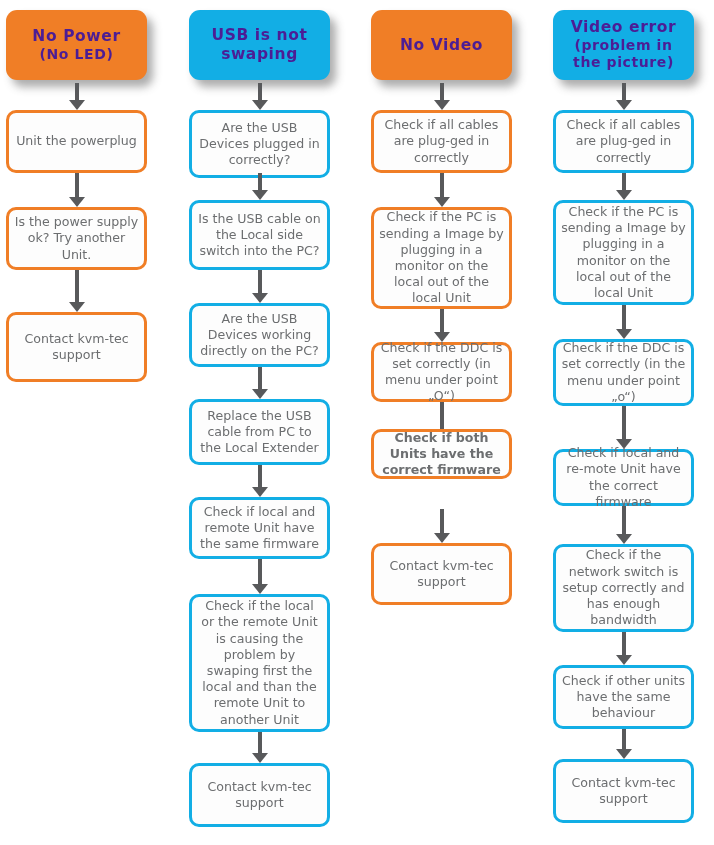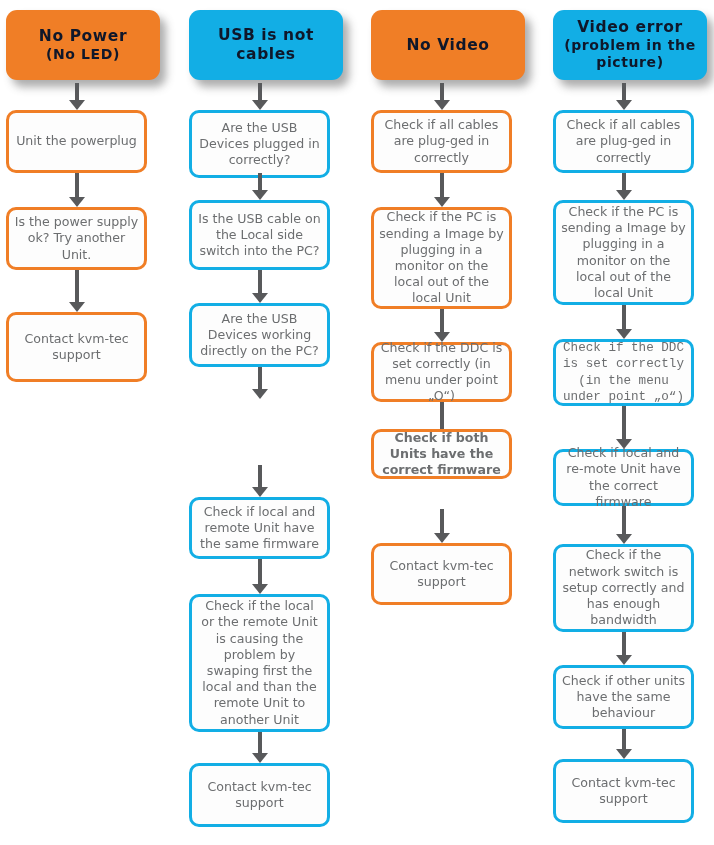--- a/index.html
+++ b/index.html
@@ -13,28 +13,28 @@
     height: 845px;
     background: #ffffff;
     font-family: "DejaVu Sans", sans-serif;
     overflow: hidden;
   }
 
   
   .header-card {
     position: absolute;
     left: 0;
-    width: 154px;
+    width: 141px;
     box-sizing: border-box;
     border-radius: 11px;
     display: flex;
     align-items: center;
     justify-content: center;
     text-align: center;
-    color: #0f172a;
+    color: #4c1d95;
     font-weight: bold;
     letter-spacing: 0.6px;
     line-height: 1.22;
     box-shadow: 6px 7px 9px rgba(60,60,60,0.42);
     padding: 4px 6px;
   }
   .header-card.orange { background: #F07E26; }
   .header-card.blue   { background: #12AEE5; }
   .header-card .h-main { font-size: 15.5px; display: block; }
   .header-card .h-sub  { font-size: 14px; display: block; font-weight: bold; }
@@ -107,21 +107,21 @@
     </div>
     <div class="arrow" style="left: 68.5px; top: 270px; height: 42px;">
       <div class="shaft" style="height: 33px;"></div>
       <div class="head" style="top: 32px;"></div>
     </div>
     <div class="step" style="left: 6px; top: 312px; height: 70px;">
       <span>Contact kvm-tec support</span>
     </div>
     <div class="header-card blue" style="left: 189px; top: 10px; height: 70px;">
       <div>
-        <span class="h-main">USB is not cables</span>
+        <span class="h-main">USB is not swaping</span>
       </div>
     </div>
     <div class="arrow" style="left: 251.5px; top: 83px; height: 27px;">
       <div class="shaft" style="height: 18px;"></div>
       <div class="head" style="top: 17px;"></div>
     </div>
     <div class="step blue" style="left: 189px; top: 110px; height: 68px;">
       <span>Are the USB Devices plugged in correctly?</span>
     </div>
     <div class="arrow" style="left: 251.5px; top: 173px; height: 27px;">
@@ -135,20 +135,23 @@
       <div class="shaft" style="height: 24px;"></div>
       <div class="head" style="top: 23px;"></div>
     </div>
     <div class="step blue" style="left: 189px; top: 303px; height: 64px;">
       <span>Are the USB Devices working directly on the PC?</span>
     </div>
     <div class="arrow" style="left: 251.5px; top: 367px; height: 32px;">
       <div class="shaft" style="height: 23px;"></div>
       <div class="head" style="top: 22px;"></div>
     </div>
+    <div class="step blue" style="left: 189px; top: 399px; height: 66px;">
+      <span>Replace the USB cable from PC to the Local Extender</span>
+    </div>
     <div class="arrow" style="left: 251.5px; top: 465px; height: 32px;">
       <div class="shaft" style="height: 23px;"></div>
       <div class="head" style="top: 22px;"></div>
     </div>
     <div class="step blue" style="left: 189px; top: 497px; height: 62px;">
       <span>Check if local and remote Unit have the same firmware</span>
     </div>
     <div class="arrow" style="left: 251.5px; top: 559px; height: 35px;">
       <div class="shaft" style="height: 26px;"></div>
       <div class="head" style="top: 25px;"></div>
@@ -220,21 +223,21 @@
       <div class="shaft" style="height: 18px;"></div>
       <div class="head" style="top: 17px;"></div>
     </div>
     <div class="step blue" style="left: 553px; top: 200px; height: 105px;">
       <span>Check if the PC is sending a Image by plugging in a monitor on the local out of the local Unit</span>
     </div>
     <div class="arrow" style="left: 615.5px; top: 305px; height: 34px;">
       <div class="shaft" style="height: 25px;"></div>
       <div class="head" style="top: 24px;"></div>
     </div>
-    <div class="step blue" style="left: 553px; top: 339px; height: 67px; font-family: Liberation Mono, monospace;">
+    <div class="step blue" style="left: 553px; top: 339px; height: 67px;">
       <span>Check if the DDC is set correctly (in the menu under point „o“)</span>
     </div>
     <div class="arrow" style="left: 615.5px; top: 406px; height: 43px;">
       <div class="shaft" style="height: 34px;"></div>
       <div class="head" style="top: 33px;"></div>
     </div>
     <div class="step blue" style="left: 553px; top: 449px; height: 57px;">
       <span>Check if local and re-mote Unit have the correct firmware</span>
     </div>
     <div class="arrow" style="left: 615.5px; top: 506px; height: 38px;">

